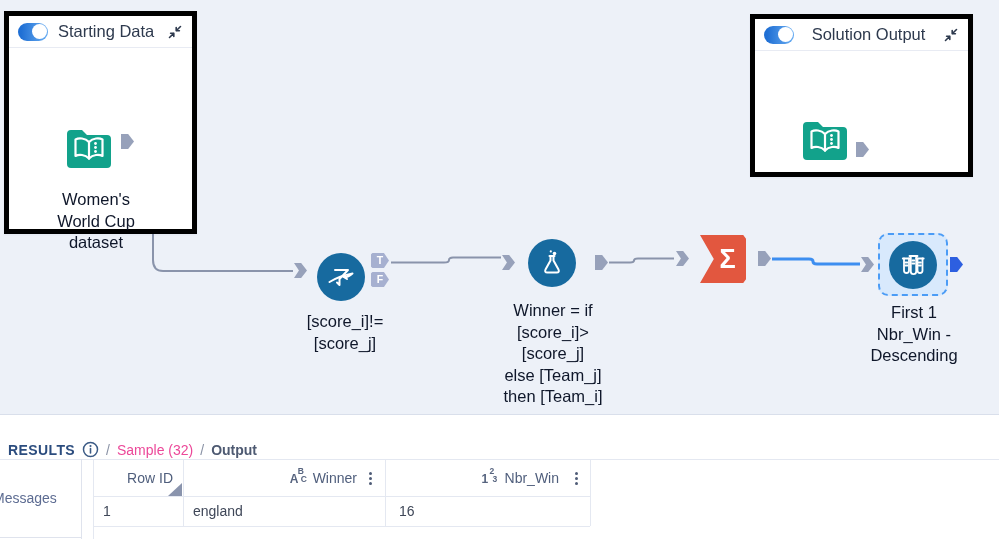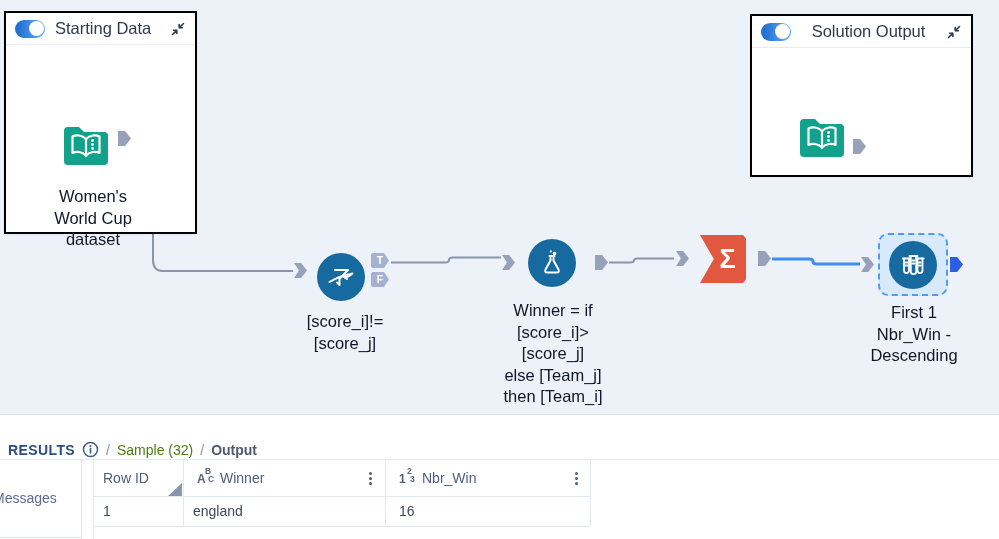--- a/index.html
+++ b/index.html
@@ -6,21 +6,21 @@
   html,body { width:999px; height:539px; overflow:hidden;
     font-family:"Liberation Sans", sans-serif; background:#fff; }
   #app { position:relative; width:999px; height:539px; }
 
   
   .canvas { position:absolute; left:0; top:0; width:999px; height:414px;
     background:#edf1f8; overflow:hidden; }
   .wires { position:absolute; left:0; top:0; width:999px; height:414px; }
 
   .tool-container { position:absolute; background:#fff;
-    border:2px solid #000000; box-shadow:0 1px 2px rgba(40,60,120,.05); }
+    border:5px solid #000000; box-shadow:0 1px 2px rgba(40,60,120,.05); }
   .tc-header { height:32px; display:flex; align-items:center; gap:10px;
     padding:0 9px; border-bottom:1px solid #e8ebf3; }
   .tc-title { font-size:16.5px; color:#2e3a4e; flex:1 1 auto; white-space:nowrap; }
   .toggle { position:relative; width:30px; height:18px; border-radius:9px;
     background:linear-gradient(90deg,#1f6fd4 10%,#64a9f0 90%); flex:0 0 auto; cursor:pointer; }
   .toggle .knob { position:absolute; right:1.5px; top:1.5px; width:15px; height:15px;
     border-radius:50%; background:#fff; }
   .collapse-btn { width:16px; height:16px; flex:0 0 auto; cursor:pointer; }
   .tc-body { position:relative; }
 
@@ -46,34 +46,34 @@
   .selection-box { position:absolute; width:70px; height:63px; border:2px dashed #4b9cf6;
     border-radius:10px; background:#d8e9fc; }
 
   
   .results { position:absolute; left:0; top:414px; width:999px; height:125px;
     background:#fff; border-top:1px solid #d9dfeb; }
   .results-header { position:absolute; left:8px; top:0; height:43px;
     display:flex; align-items:flex-end; gap:7px; }
   .results-title { font-size:14px; font-weight:bold; color:#2b4c7e; letter-spacing:.4px; }
   .crumb-sep { font-size:14px; color:#8a92a5; }
-  .crumb { font-size:14px; color:#4d7c0f; }
+  .crumb { font-size:14px; color:#ec4899; }
   .crumb.current { color:#4e5a72; font-weight:bold; }
 
   .hline { position:absolute; height:1px; background:#e4e8f1; }
   .vline { position:absolute; width:1px; background:#e4e8f1; }
 
   .messages-pane { position:absolute; left:0; top:44px; width:82px; height:81px;
     overflow:hidden; border-right:1px solid #dfe3ed; }
   .messages-item { position:absolute; left:0; top:0; width:82px; height:79px;
     border-bottom:1px solid #dfe3ed; display:flex; align-items:center; cursor:pointer; }
   .messages-item span { font-size:14px; color:#5d6c92; margin-left:-7px; white-space:nowrap; }
 
   .th-cell { position:absolute; display:flex; align-items:center; font-size:14px;
-    color:#4f5e7c; cursor:pointer; }
+    color:#4f5e7c; cursor:pointer;justify-content:flex-end; }
   .td-cell { position:absolute; display:flex; align-items:center; font-size:14px;
     color:#3f4758; }
   .corner-tri { position:absolute; width:0; height:0;
     border-left:14px solid transparent; border-bottom:13px solid #8a94ad; }
   .kebab { position:absolute; width:14px; height:16px; display:flex; flex-direction:column;
     align-items:center; justify-content:center; gap:2px; cursor:pointer; }
   .kebab i { width:3px; height:3px; border-radius:50%; background:#4f5c77; }
   .ticon { position:relative; font-weight:bold; color:#57647f; margin-right:7px;
     display:inline-block; width:16px; }
   .ticon .tm { font-size:12px; }

